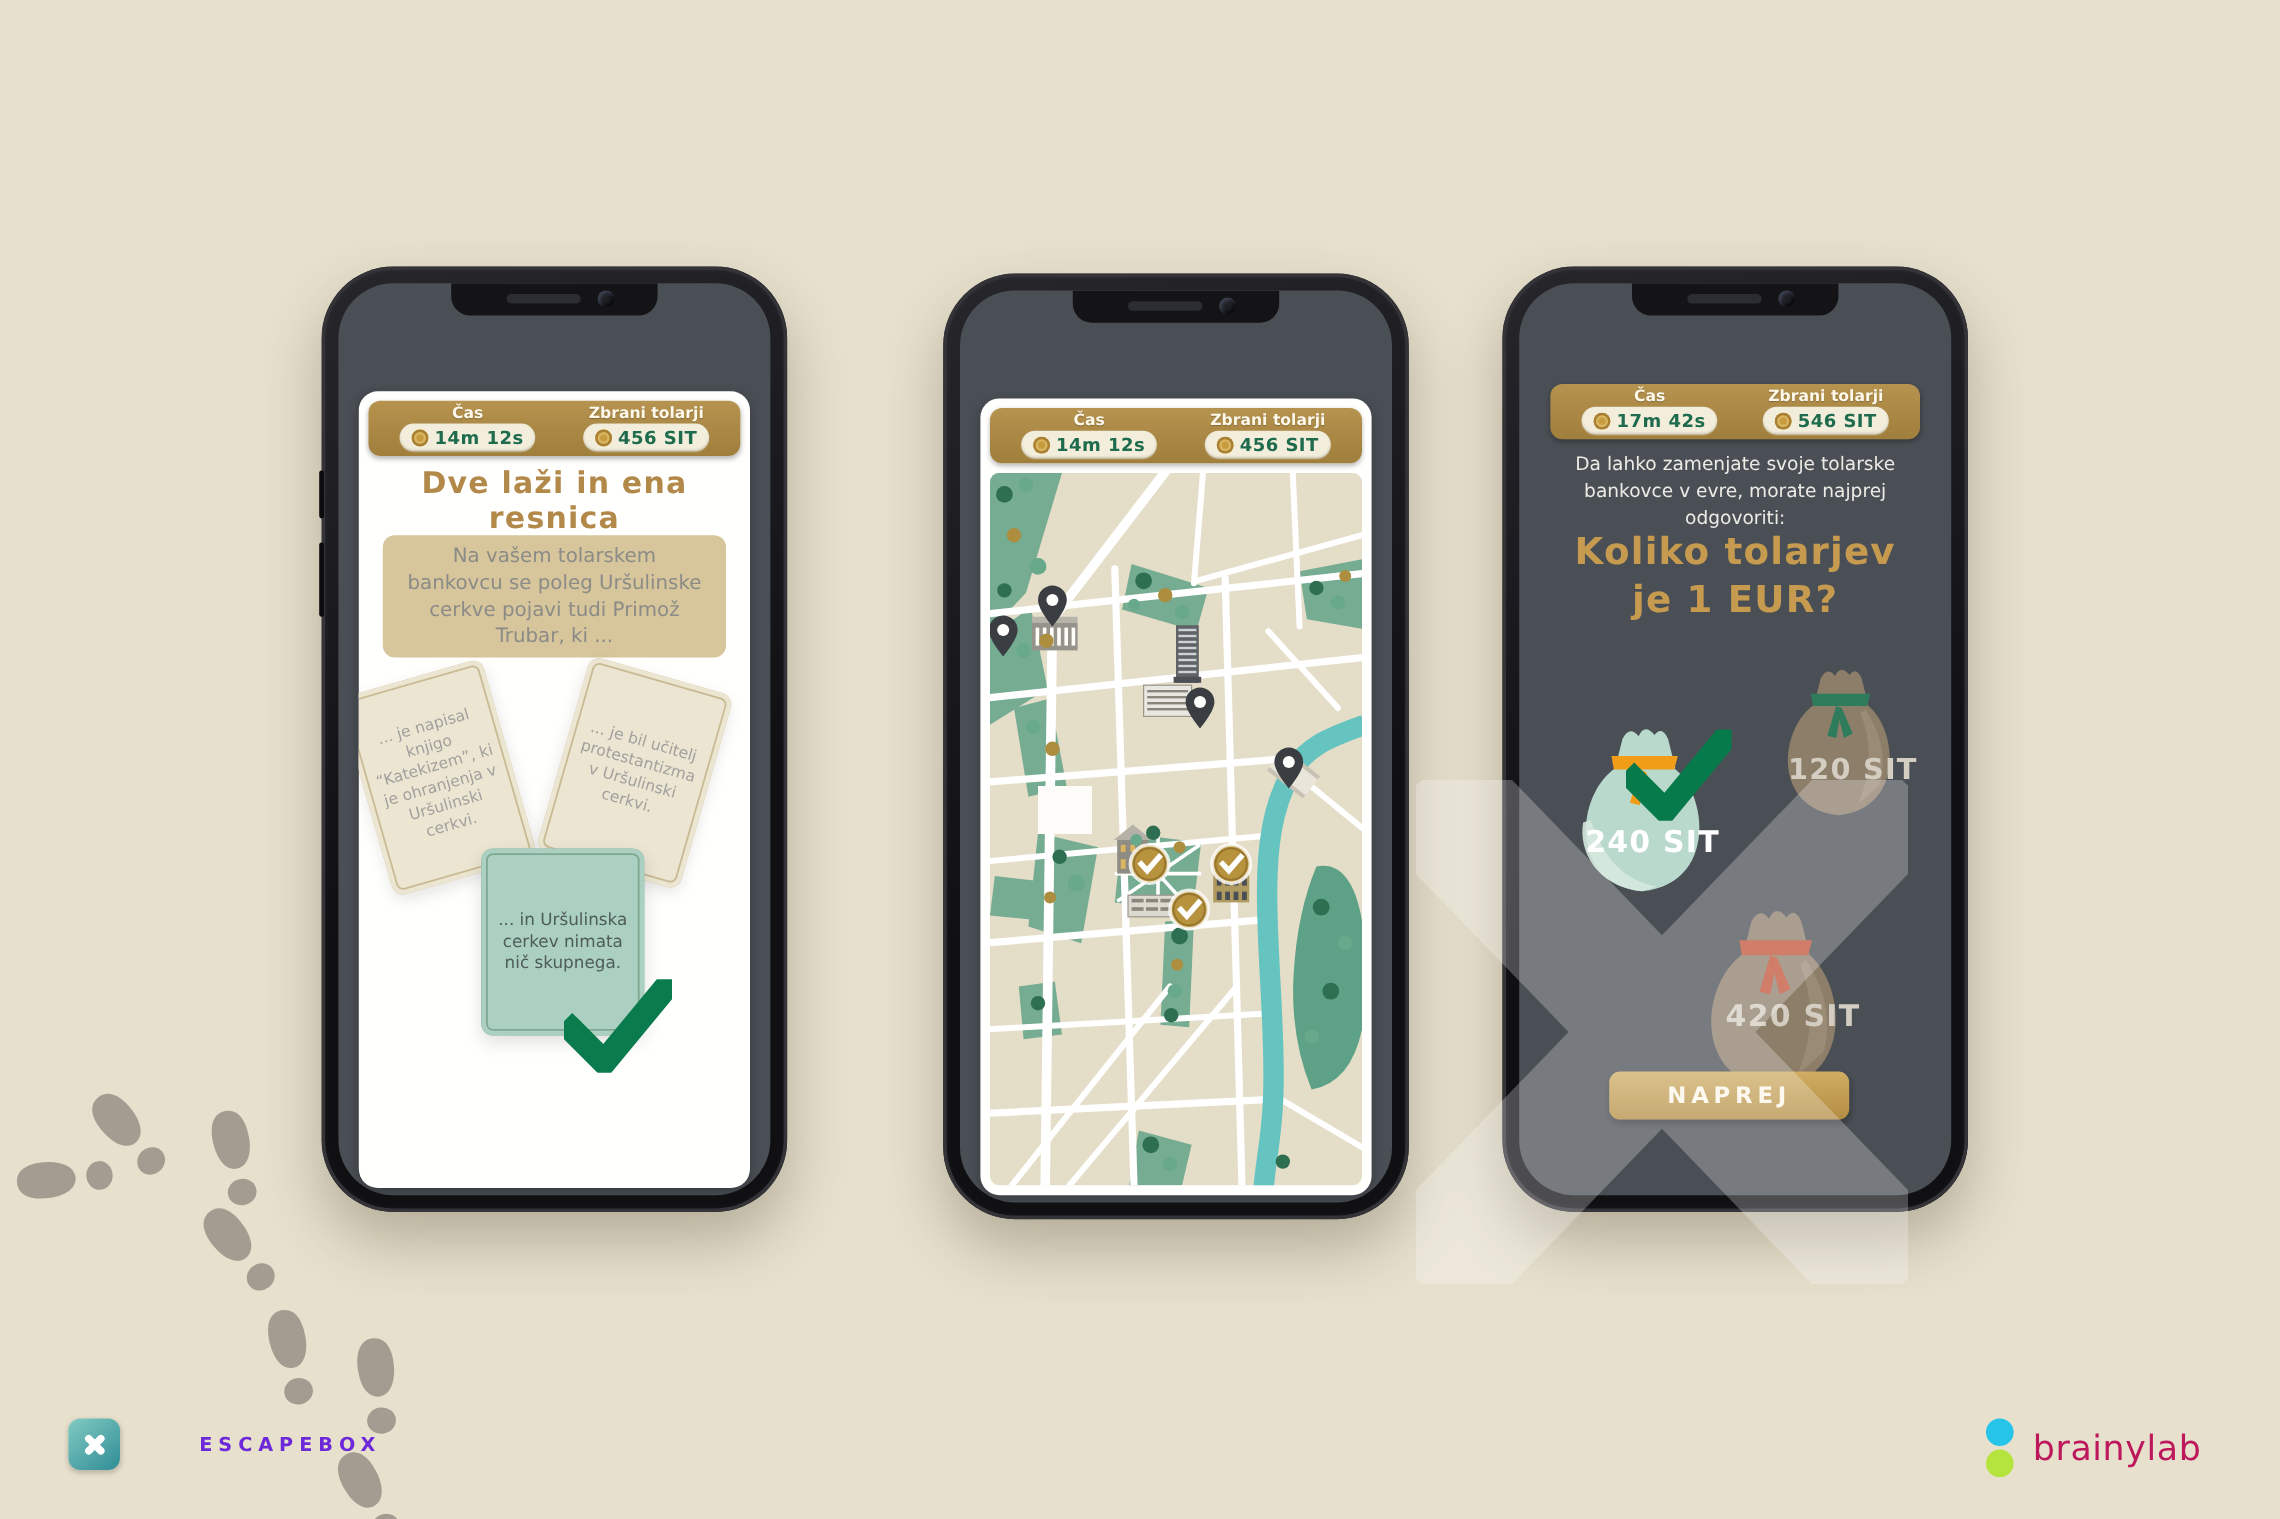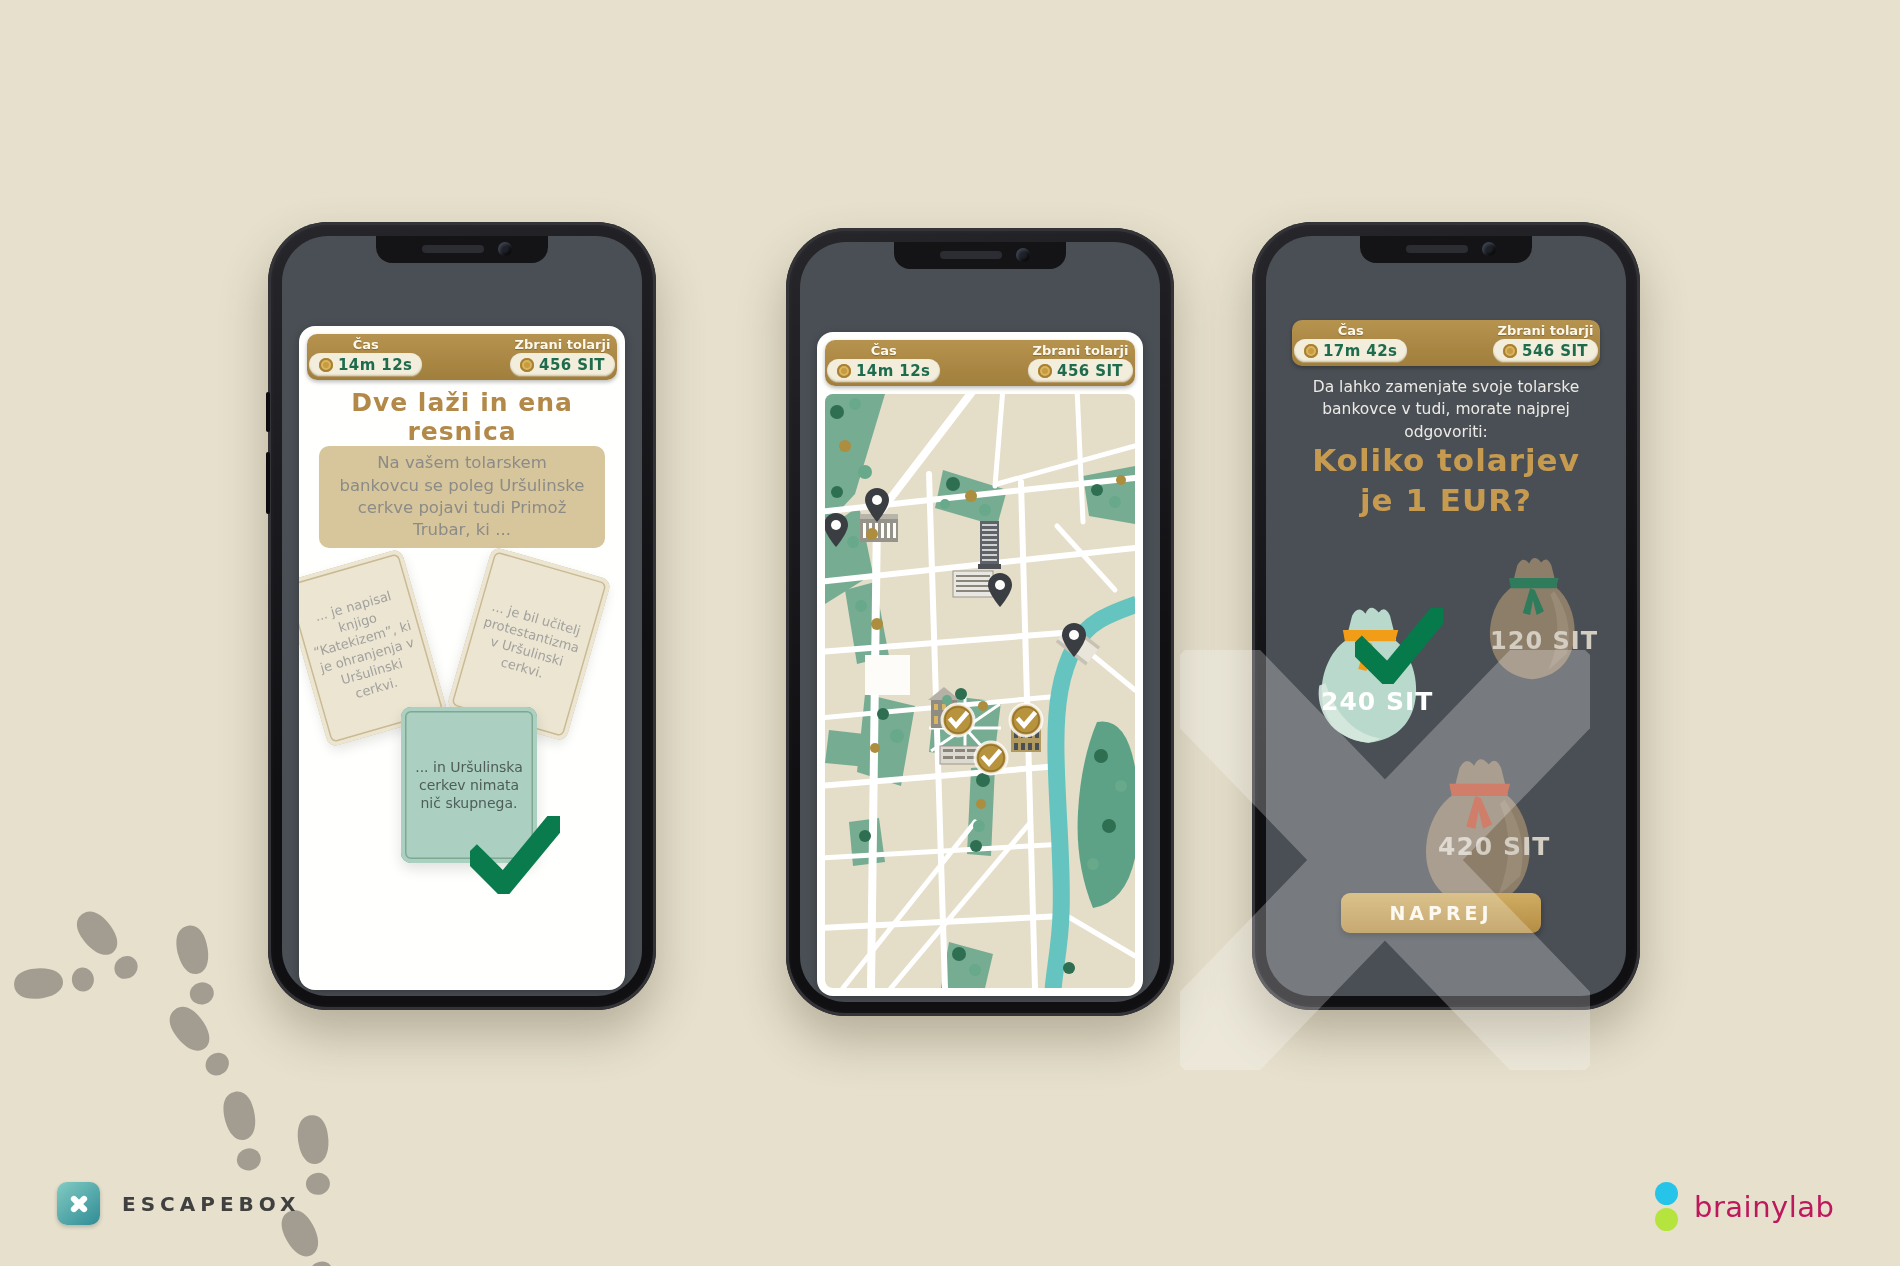--- a/index.html
+++ b/index.html
@@ -23,21 +23,21 @@
   .notch .camera { position:absolute; right:36px; top:6px; width:14px; height:14px; border-radius:50%;
                    background:#1f2126; box-shadow: inset 2px 2px 3px #3c4250, inset -2px -2px 3px #0a0b0d; }
 
   
   .content-card { position:absolute; left:17px; top:90px; width:326px; height:664px; background:#fffffe;
                   border-radius:16px; overflow:hidden; box-shadow:0 3px 10px rgba(0,0,0,.25); }
 
   
   .hud { position:absolute; height:46px; border-radius:10px;
          background:linear-gradient(#b6934f,#a07e3b); box-shadow:0 2px 4px rgba(0,0,0,.28);
-         display:flex; justify-content:space-between; padding:4px 2px; }
+         display:flex; justify-content:space-between; padding:4px 26px; }
   .hud-col { display:flex; flex-direction:column; align-items:center; gap:1px; }
   .hud-label { font-size:13px; font-weight:bold; color:#fdf8ea; text-shadow:0 1px 1px rgba(0,0,0,.25); line-height:1.1; }
   .pill { height:24px; border-radius:12px; background:#f3eedb; display:flex; align-items:center; gap:5px;
           padding:0 10px; box-shadow: inset 0 -1px 2px rgba(0,0,0,.18), 0 1px 1px rgba(255,255,255,.25); }
   .coin { width:14px; height:14px; border-radius:50%; background:#c99b3f;
           box-shadow: inset 0 0 0 2px #a87f33, inset 0 0 0 4px #d8b561; flex:0 0 auto; }
   .pill-text { font-size:15px; font-weight:bold; color:#1e6b4e; letter-spacing:.4px; white-space:nowrap; }
 
   
   .p1-title { position:absolute; left:0; top:62px; width:100%; text-align:center; font-size:25px; font-weight:bold;
@@ -75,21 +75,21 @@
               font-weight:bold; letter-spacing:4px; }
 
   
   .xmark { position:absolute; left:1180px; top:650px; width:410px; height:420px; z-index:60; pointer-events:none; }
 
   
   .escapebox { position:absolute; left:57px; top:1182px; display:flex; align-items:center; gap:22px; z-index:20; }
   .escapebox .ebox-icon { width:43px; height:43px; border-radius:10px;
         background:linear-gradient(140deg,#82cbc3,#2f8c95); box-shadow:0 2px 4px rgba(0,0,0,.2);
         display:flex; align-items:center; justify-content:center; }
-  .escapebox .ebox-text { font-size:20px; font-weight:bold; letter-spacing:5px; color:#404040; }
+  .escapebox .ebox-text { font-size:16px; font-weight:bold; letter-spacing:5px; color:#6d28d9;margin-left:44px; }
   .brainylab { position:absolute; left:1655px; top:1182px; display:flex; align-items:center; gap:16px; z-index:20; }
   .brainylab .dots { display:flex; flex-direction:column; gap:3px; }
   .brainylab .dot { width:23px; height:23px; border-radius:50%; }
   .brainylab .bl-text { font-size:29px; color:#be185d; letter-spacing:.5px; }
 </style>
 </head>
 <body>
 
 <div class="canvas">
 
@@ -426,21 +426,21 @@
           </div>
         </div>
         <div class="hud-col">
           <div class="hud-label">Zbrani tolarji</div>
           <div class="pill">
             <span class="coin"></span>
             <span class="pill-text">546 SIT</span>
           </div>
         </div>
       </div>
-      <div class="p3-intro">Da lahko zamenjate svoje tolarske bankovce v tudi, morate najprej odgovoriti:</div>
+      <div class="p3-intro">Da lahko zamenjate svoje tolarske bankovce v evre, morate najprej odgovoriti:</div>
       <div class="p3-title">
         <div>Koliko tolarjev</div>
         <div>je 1 EUR?</div>
       </div>
 
       <div class="bag" style="left:41px;top:351px;width:123px;height:166px">
         <svg viewBox="0 0 120 150">
           <path d="M44 22 Q50 11 57 20 Q62 9 70 19 Q76 11 81 22 L87 46 L38 46 Z" fill="#b9d9cc"></path>
           <path d="M38 46 C6 68 0 140 60 146 C120 140 114 68 86 46 Z" fill="#b9d9cc"></path>
           <path d="M18 88 Q34 136 72 142 L60 146 C22 142 8 112 12 90 Z" fill="#d6e8de" opacity="0.9"></path>

